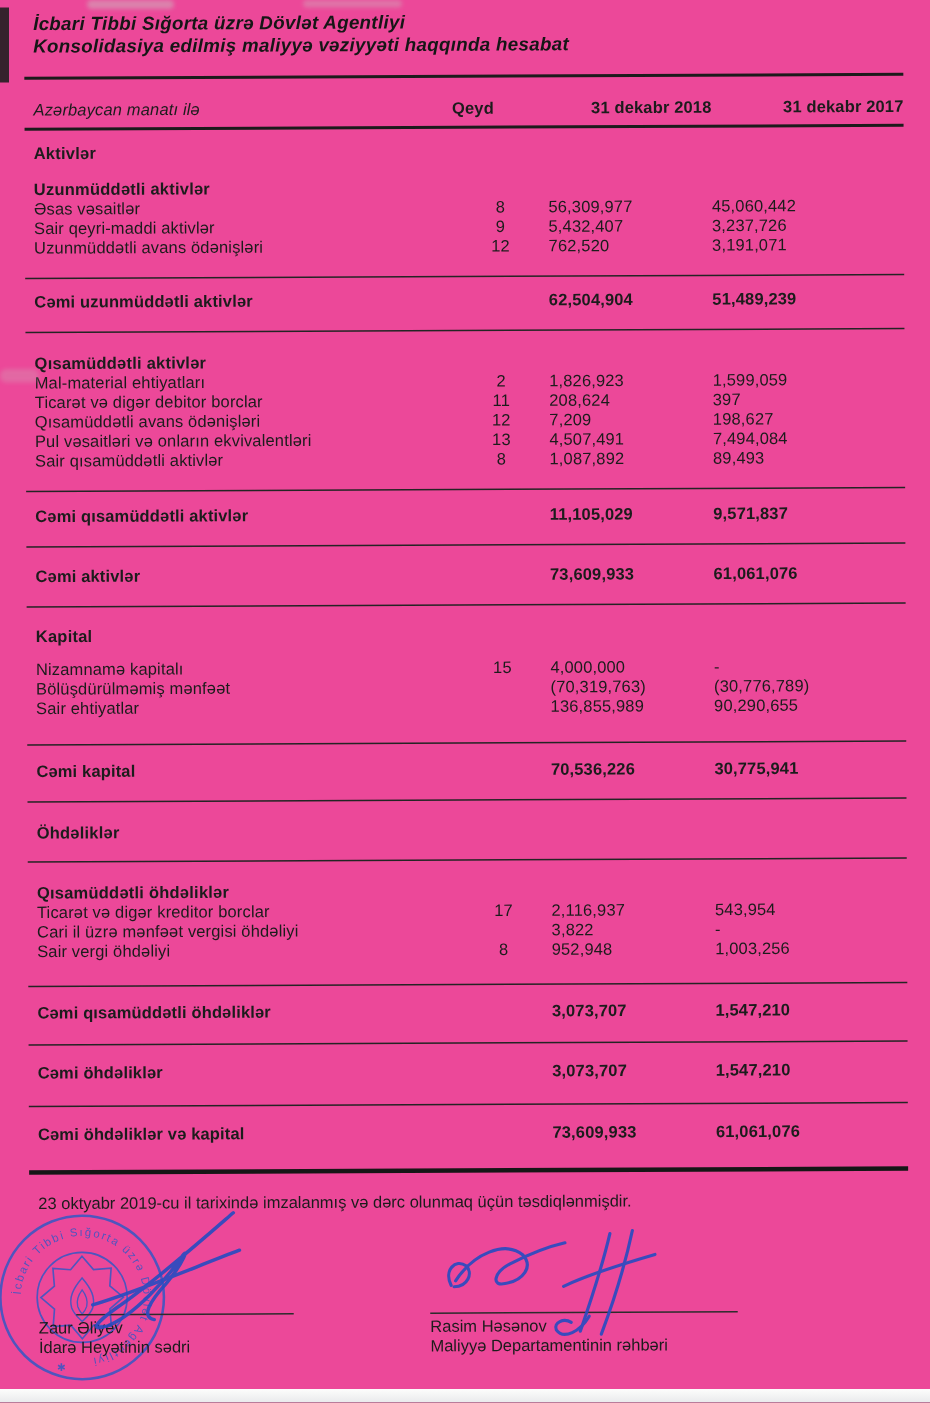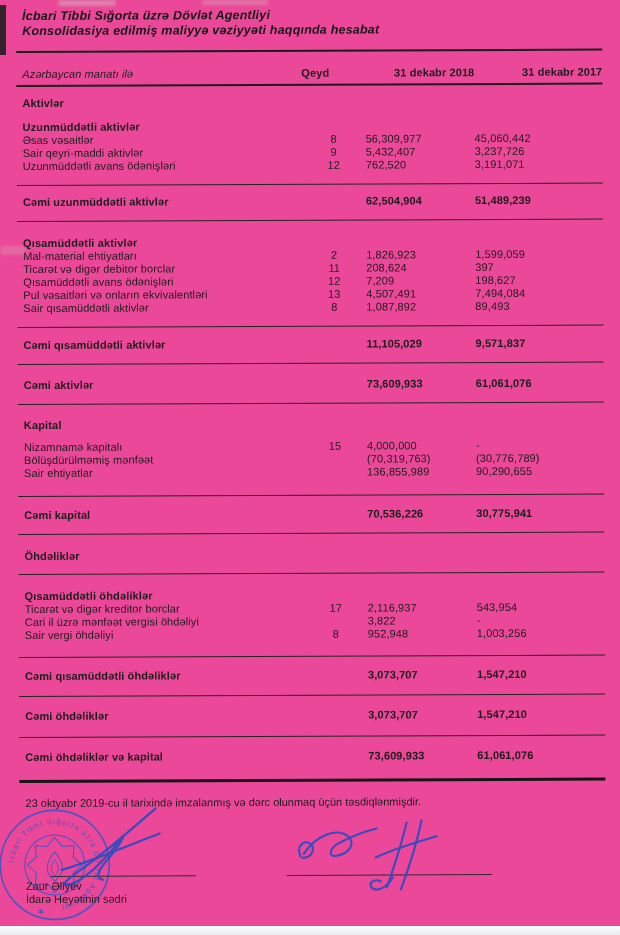--- a/index.html
+++ b/index.html
@@ -235,20 +235,24 @@
       <text x="-17" y="49" font-size="7" fill="#3a57c4">✱</text>
     </svg>
 
     <div class="sigline" style="left:47px; top:876px; width:145px;"></div>
     <div class="sigline" style="left:283px; top:876px; width:205px;"></div>
 
     <div class="sigblock" style="left:22px; top:880px;">
       <div class="nm">Zaur  Əliyev</div>
       <div class="tt">İdarə Heyətinin sədri</div>
     </div>
+    <div class="sigblock" style="left:283px; top:880px;">
+      <div class="nm">Rasim Həsənov</div>
+      <div class="tt">Maliyyə Departamentinin rəhbəri</div>
+    </div>
 
     <svg class="autograph" width="480" height="112" viewBox="0 0 480 112">
       <g fill="none" stroke="#2a4cc0" stroke-width="2.3" stroke-linecap="round" opacity="0.92">
         <path d="M132,16 C118,28 78,63 54,79 C40,89 35,95 48,91 C66,84 88,59 97,46 C103,37 99,49 87,63 C76,75 70,85 79,87"></path>
         <path d="M38,77 C66,69 104,53 136,41"></path>
       </g>
       <g fill="none" stroke="#2a4cc0" stroke-width="2.1" stroke-linecap="round" opacity="0.92">
         <path d="M277,65 C272,55 280,47 287,52 C292,57 288,66 279,66"></path>
         <path d="M280,62 C292,44 313,35 325,45 C332,53 325,62 313,64 C304,66 305,57 316,51 C330,44 344,39 353,37"></path>
         <path d="M383,31 C378,52 370,76 363,96"></path>

